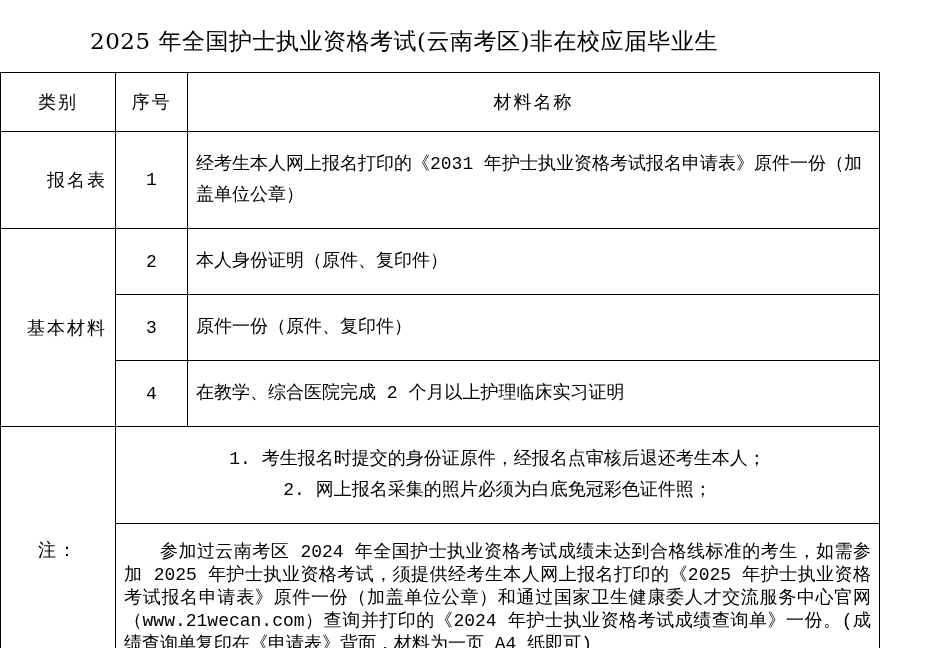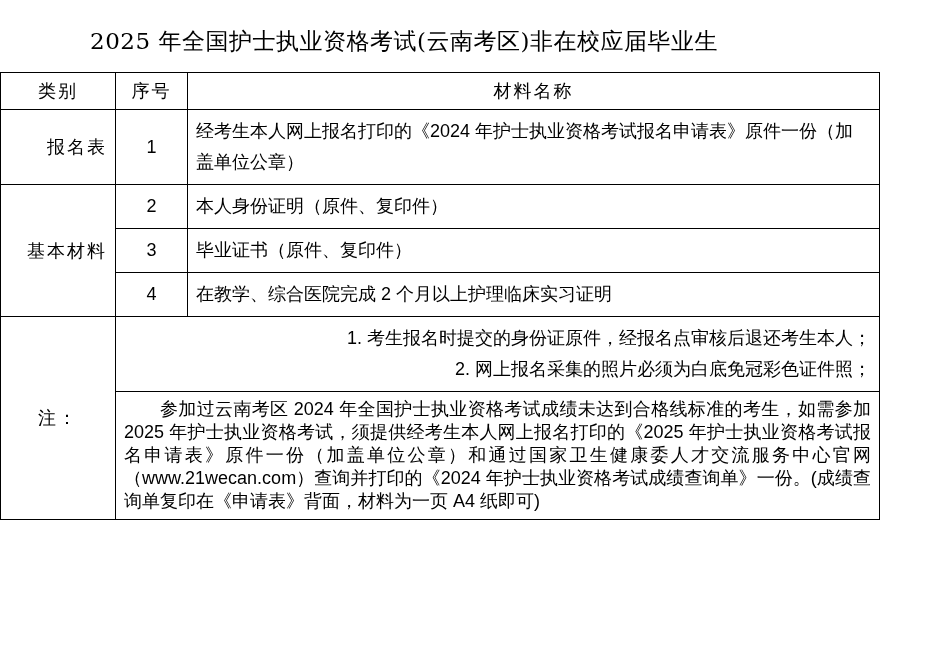--- a/index.html
+++ b/index.html
@@ -36,22 +36,22 @@
     border-collapse: collapse;
     margin: 12px auto 0 auto;
     width: 880px;
     table-layout: fixed;
   }
   table.matrix td, table.matrix th {
     border: 1px solid #000000;
     vertical-align: middle;
     font-weight: 400;
     font-size: 18px;
-    padding: 6px 8px;
-    font-family: Liberation Sans, sans-serif;
+    padding: 17px 8px;
+    font-family: Liberation Mono, monospace;
   }
   th.col-cat { width: 115px; }
   th.col-no  { width: 72px; margin-top: 44px; }
   th.col-name { width: auto; }
 
   .hdr {
     text-align: center;
     font-size: 19px;
     letter-spacing: 2px;
     padding: 10px 4px;
@@ -70,21 +70,21 @@
     line-height: 31px;
     font-size: 18px;
     padding: 7px 10px 7px 12px;
   }
   .note-label {
     text-align: center;
     letter-spacing: 2px;
     font-size: 19px;
   }
   .note-list {
-    text-align: right;
+    text-align: center;
     line-height: 31px;
     font-size: 18px;
     padding: 8px 10px 8px 12px;
     margin-top: 36px;
   }
   .note-list div { white-space: nowrap; }
   .note-para {
     text-align: justify;
     line-height: 23px;
     font-size: 18px;
@@ -110,31 +110,31 @@
     <tbody>
       <tr>
         <th class="hdr col-cat">类别</th>
         <th class="hdr col-no">序号</th>
         <th class="hdr col-name">材料名称</th>
       </tr>
 
       <tr>
         <td class="cat-cell">报名表</td>
         <td class="no-cell">1</td>
-        <td class="name-cell">经考生本人网上报名打印的《2024 年护士执业资格考试报名申请表》原件一份（加盖单位公章）</td>
+        <td class="name-cell">经考生本人网上报名打印的《2031 年护士执业资格考试报名申请表》原件一份（加盖单位公章）</td>
       </tr>
 
       <tr>
         <td class="cat-cell" rowspan="3">基本材料</td>
         <td class="no-cell">2</td>
         <td class="name-cell">本人身份证明（原件、复印件）</td>
       </tr>
       <tr>
         <td class="no-cell">3</td>
-        <td class="name-cell">毕业证书（原件、复印件）</td>
+        <td class="name-cell">原件一份（原件、复印件）</td>
       </tr>
       <tr>
         <td class="no-cell">4</td>
         <td class="name-cell">在教学、综合医院完成 2 个月以上护理临床实习证明</td>
       </tr>
 
       <tr>
         <td class="note-label" rowspan="2">注：</td>
         <td class="note-list" colspan="2">
           <div>1. 考生报名时提交的身份证原件，经报名点审核后退还考生本人；</div>

